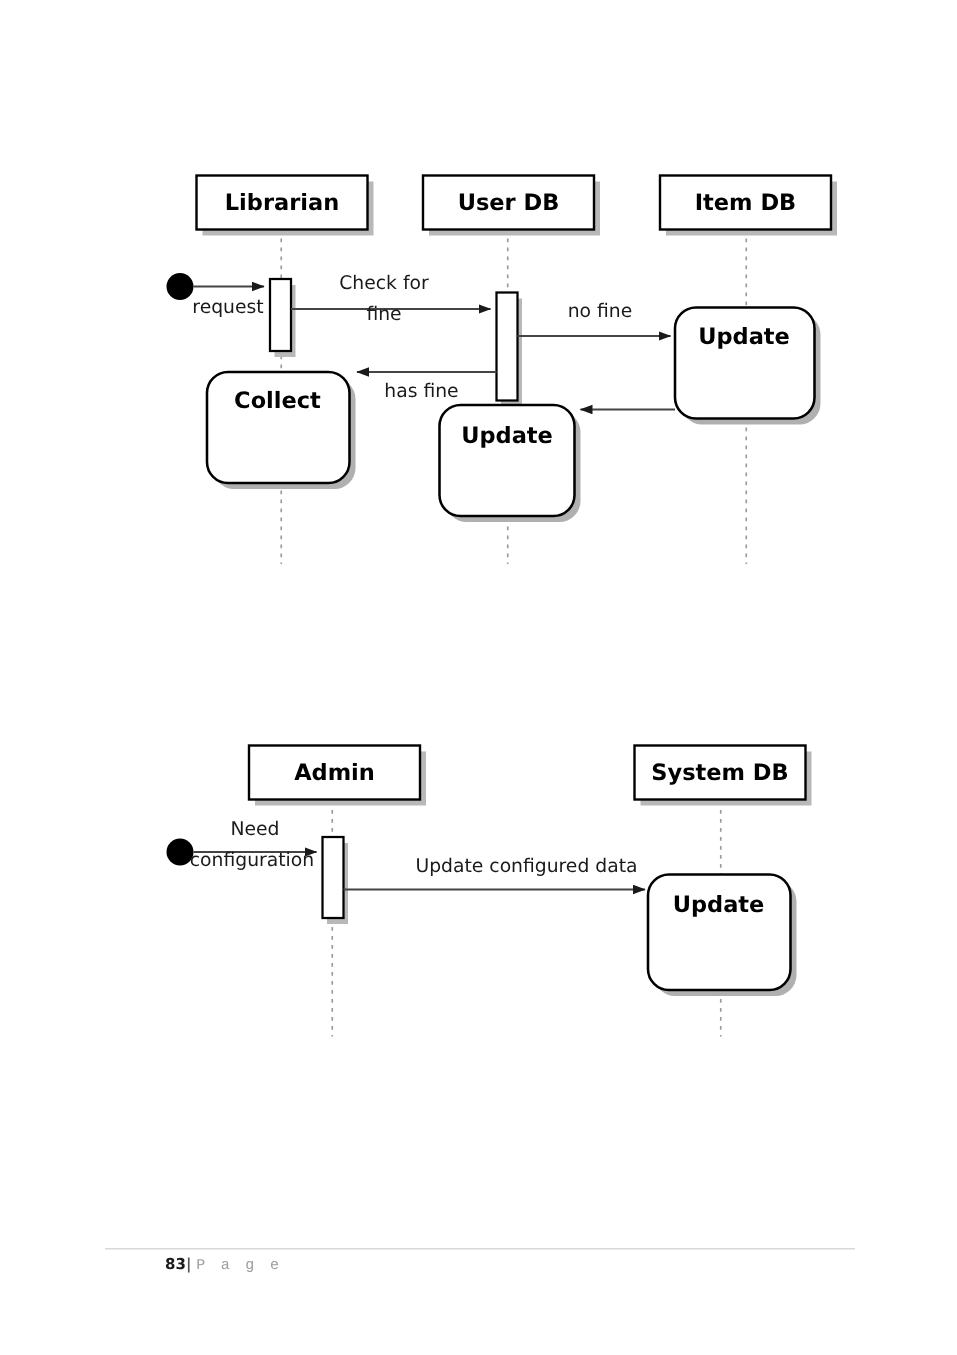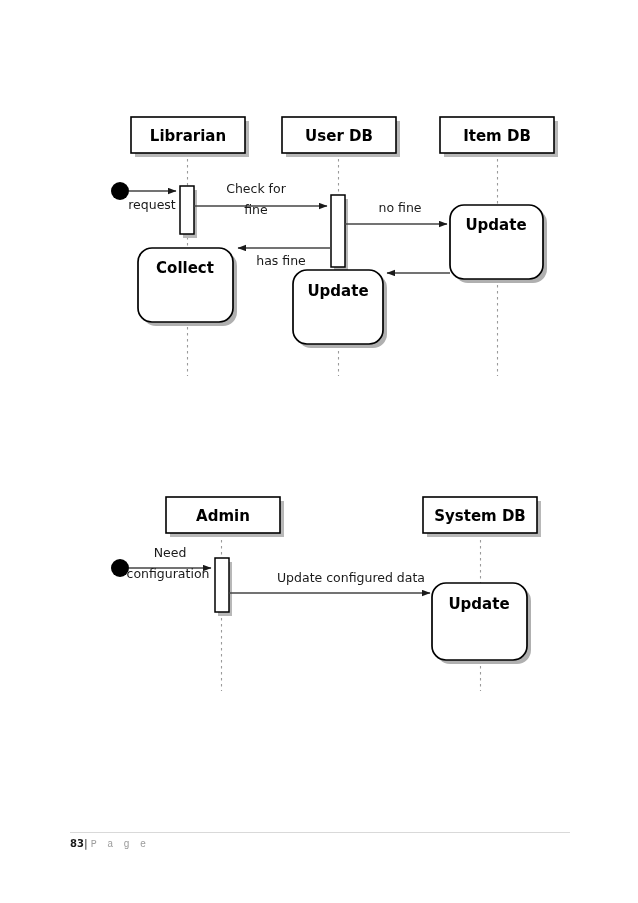--- a/index.html
+++ b/index.html
@@ -120,20 +120,21 @@
     position: absolute;
     left: 70px;
     top: 838px;
     font-family: "DejaVu Sans", "Liberation Sans", sans-serif;
     font-size: 10px;
     white-space: pre;
   }
   .footer .pagenum {
     font-weight: bold;
     color: #1a1a1a;
+    margin-left: 40px;
   }
   .footer .sep {
     font-weight: bold;
     color: #555555;
   }
   .footer .word {
     color: #9d9d9d;
     letter-spacing: 2.2px;
     font-family: Liberation Mono, monospace;
   }

